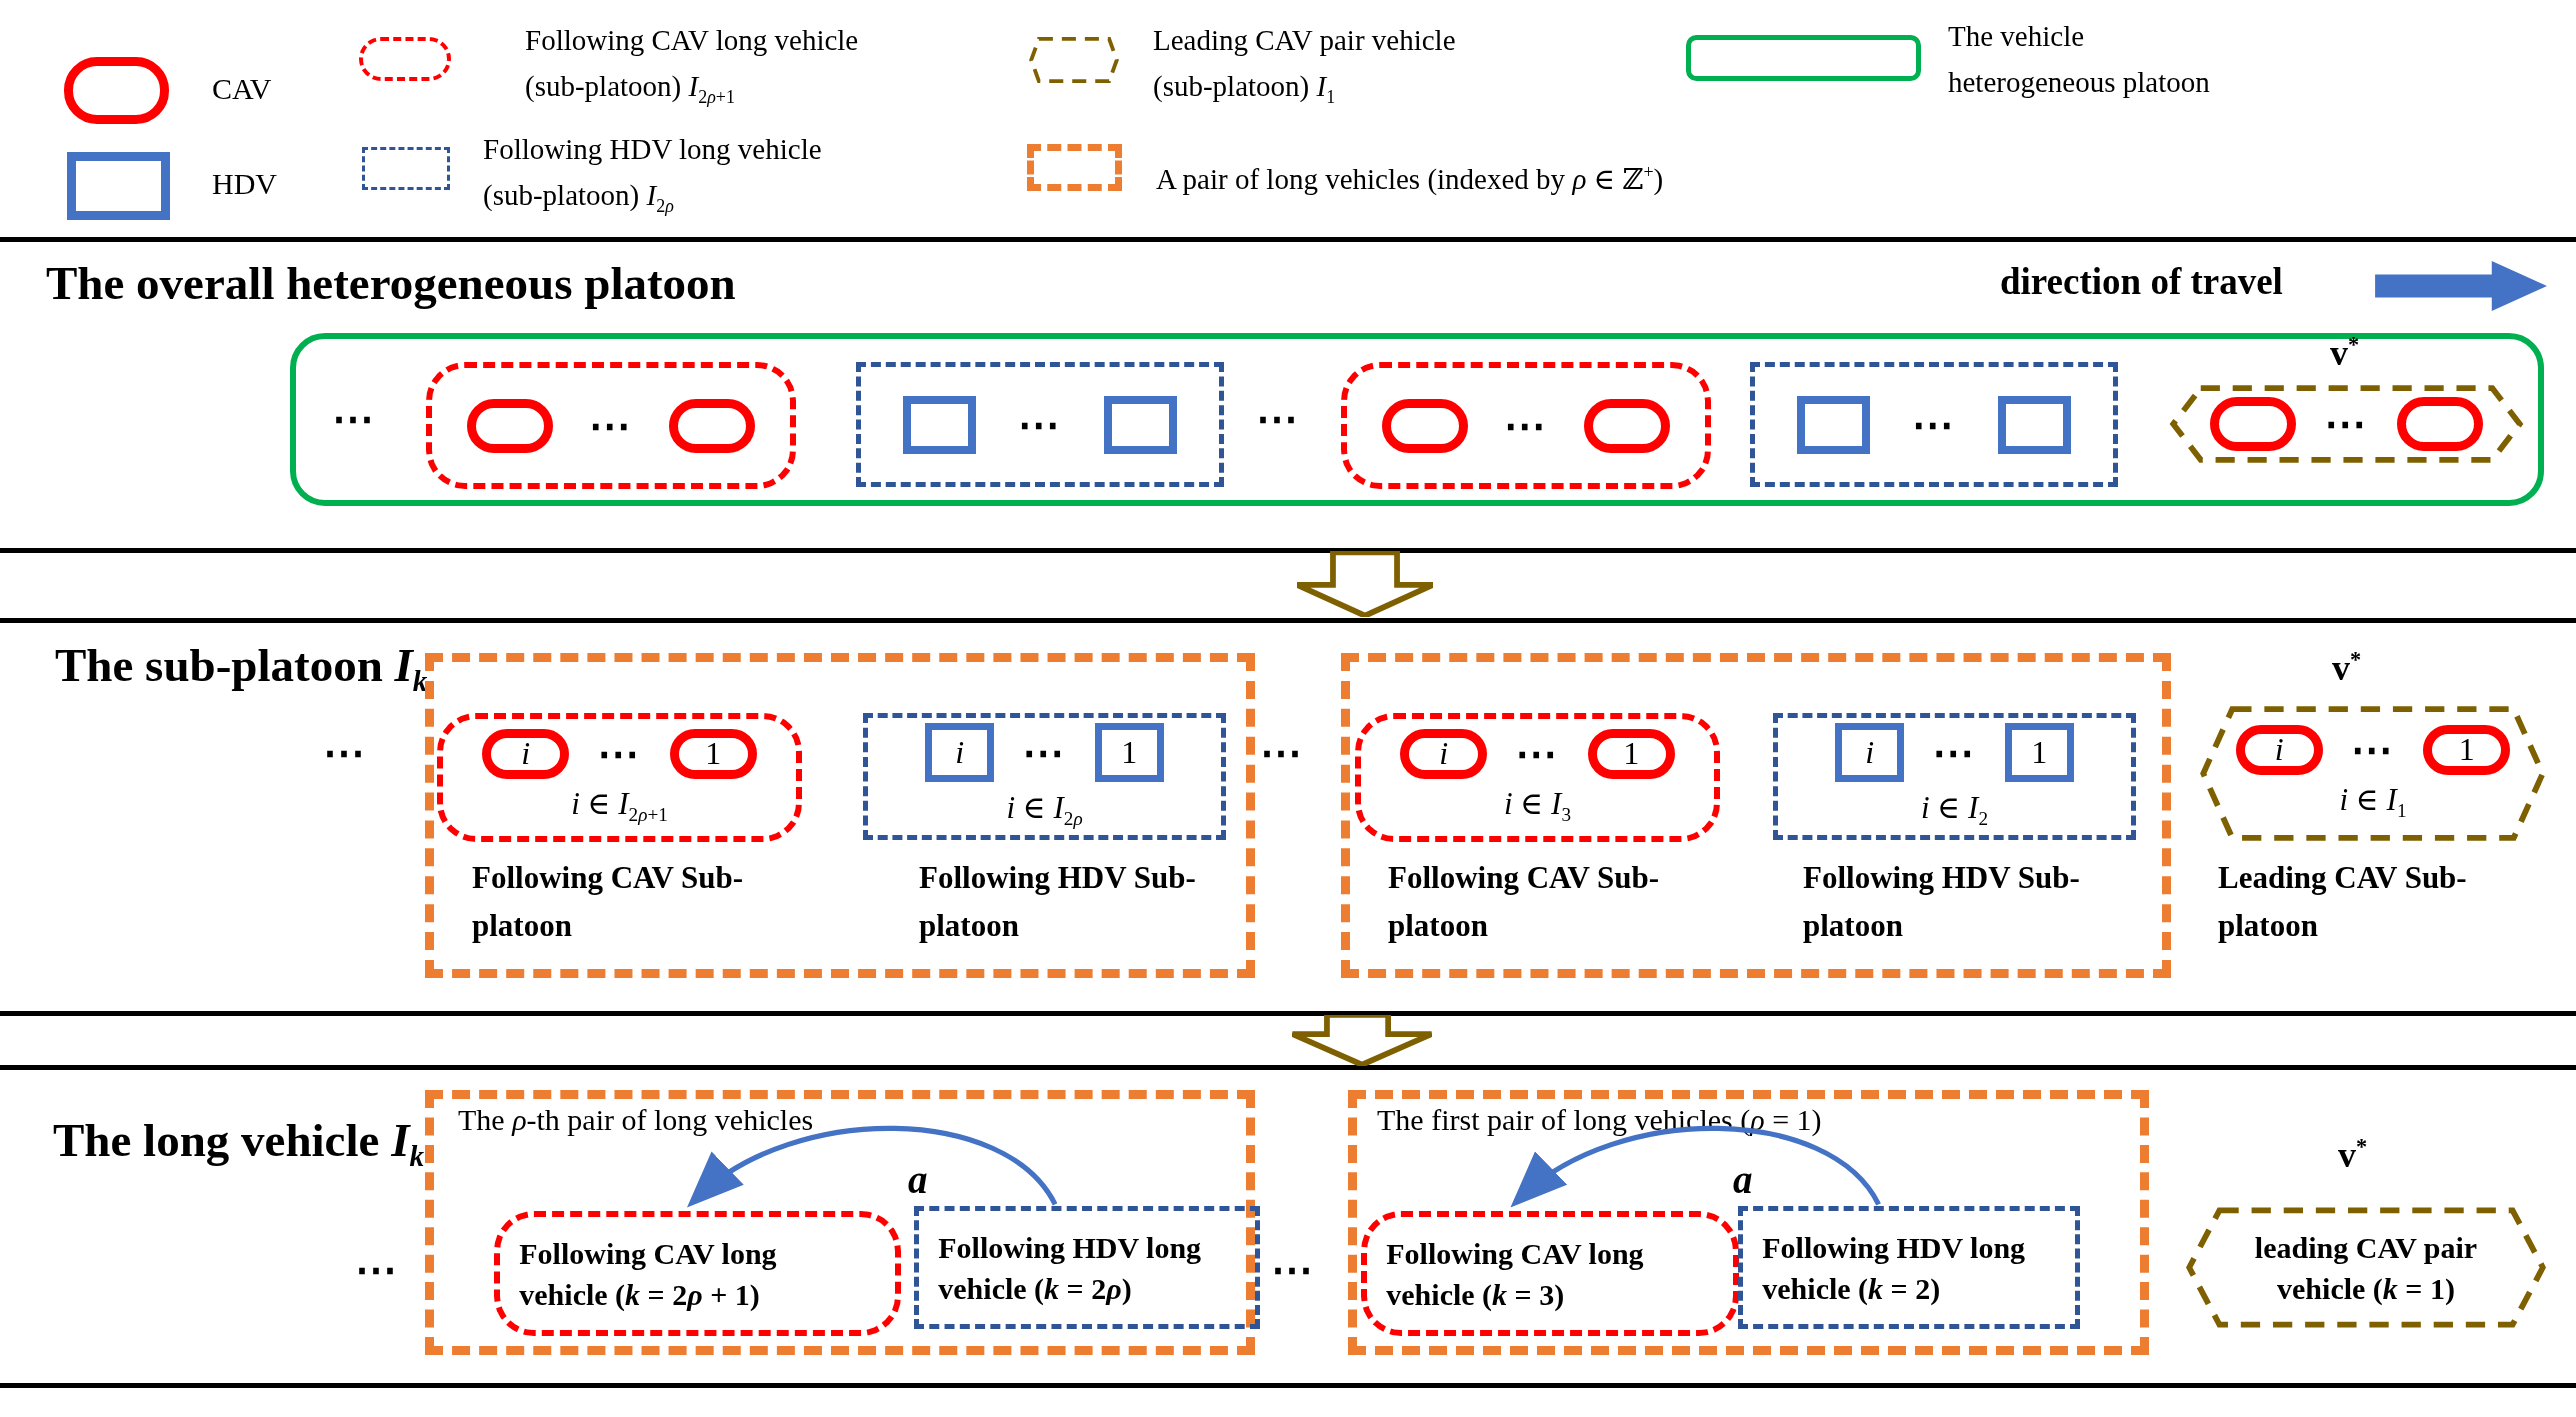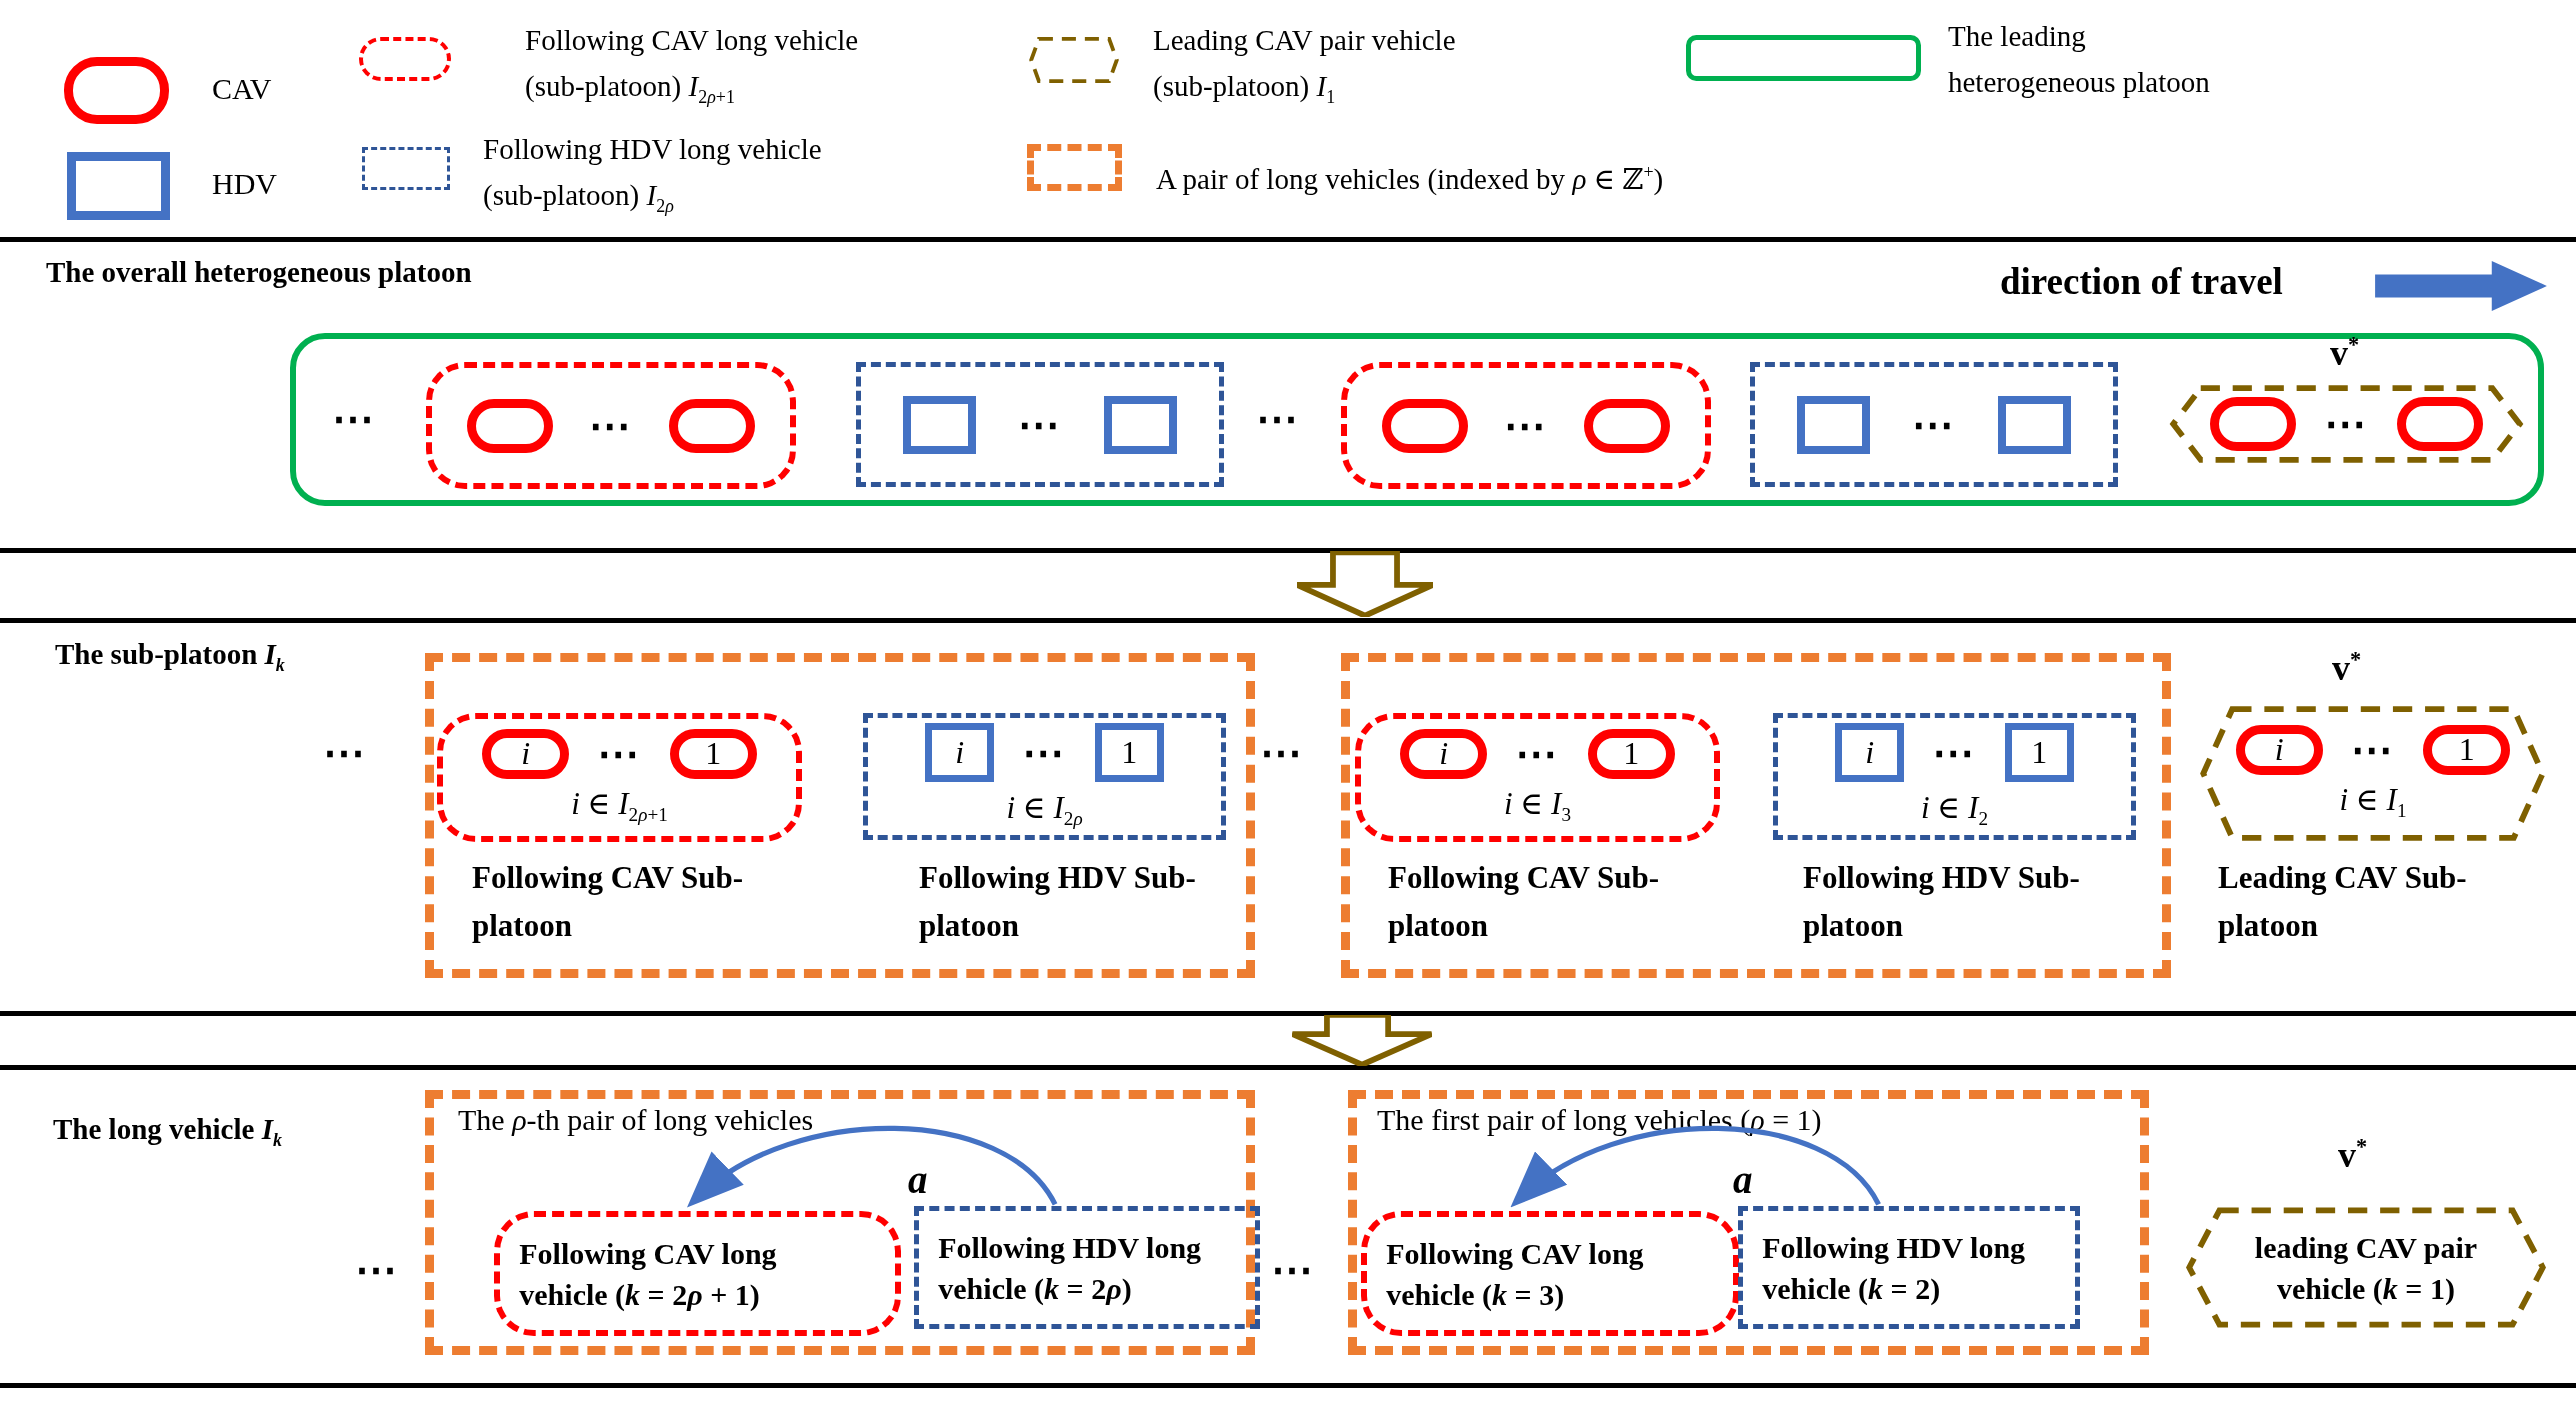--- a/index.html
+++ b/index.html
@@ -1,20 +1,20 @@
 <!DOCTYPE html>
 <html style="font-size:10.3px"><head>
 <meta charset="utf-8">
 <style>
   html,body{margin:0;padding:0;background:#ffffff;}
   .canvas{position:relative;width:2576px;height:1418px;background:#ffffff;overflow:hidden;
           font-family:"Liberation Serif","DejaVu Serif",serif;color:#000;}
   .abs{position:absolute;}
   .hline{position:absolute;left:0;width:2576px;height:5.1px;background:#000;}
-  .title{font-weight:bold;font-size:29px;white-space:nowrap;}
+  .title{font-weight:bold;font-size:47px;white-space:nowrap;}
   .legtxt{font-size:29px;line-height:46px;white-space:nowrap;}
   .leglabel{font-size:30px;white-space:nowrap;}
   sub{font-size:62%;}
   sup{font-size:62%;}
   i{font-style:italic;}
   .dots{font-weight:bold;font-size:42px;letter-spacing:2.6px;line-height:1;}
   
   .pill-solid{border:9.7px solid #FF0000;border-radius:33px;}
   .sq-solid{border:9px solid #4472C4;}
   .pill-dash{border:4.5px dashed #FF0000;border-radius:22px;}
@@ -85,21 +85,21 @@
   <div class="abs legtxt" style="left:1153px;top:16.7px;">
     <div>Leading CAV pair vehicle</div>
     <div>(sub-platoon) <i>I</i><sub>1</sub></div>
   </div>
 
   <div class="abs orange-dash" style="left:1027px;top:144px;width:81px;height:33px;"></div>
   <div class="abs legtxt" style="left:1156px;top:149px;">A pair of long vehicles (indexed by <i>ρ</i> ∈ ℤ<sup>+</sup>)</div>
 
   <div class="abs green-box" style="left:1686px;top:35px;width:225px;height:36px;"></div>
   <div class="abs legtxt" style="left:1948px;top:13px;">
-    <div>The leading</div>
+    <div>The vehicle</div>
     <div>heterogeneous  platoon</div>
   </div>
 
   <div class="hline" style="top:237px;"></div>
   <div class="hline" style="top:548px;"></div>
   <div class="hline" style="top:618px;"></div>
   <div class="hline" style="top:1011px;"></div>
   <div class="hline" style="top:1065px;"></div>
   <div class="hline" style="top:1383px;"></div>
 

